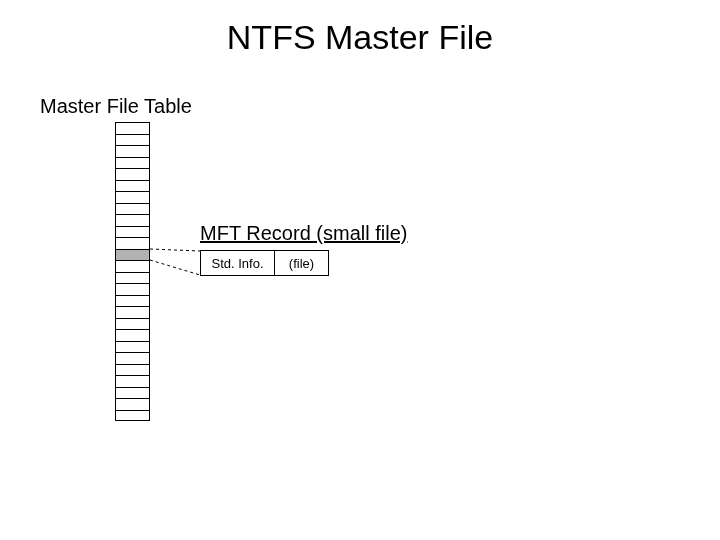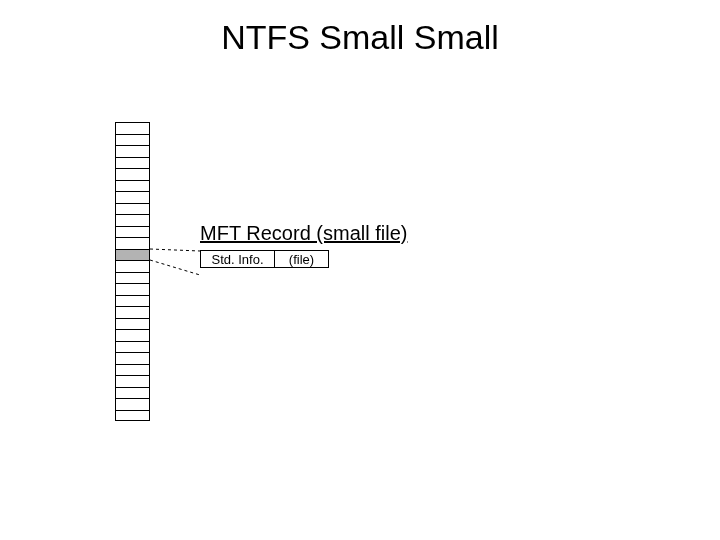--- a/index.html
+++ b/index.html
@@ -5,35 +5,36 @@
   * { box-sizing: border-box; margin: 0; padding: 0; }
   html, body { width: 720px; height: 540px; background: #fff; font-family: "Segoe UI", "Myriad Pro", Arial, sans-serif; color: #000; }
   .slide { position: relative; width: 720px; height: 540px; }
   .title { position: absolute; top: 18px; left: 0; width: 100%; text-align: center; font-size: 34px; font-weight: 400; }
   .mft-label { position: absolute; top: 95px; left: 40px; font-size: 20px; }
   .mft-stack { position: absolute; top: 122px; left: 115px; width: 35px; }
   .mft-row { width: 35px; height: 11.5px; border: 1px solid #000; border-bottom: none; background: #fff; }
   .mft-row:last-child { border-bottom: 1px solid #000; }
   .mft-row.sel { background: #b3b3b3; }
   .rec-label { position: absolute; top: 222px; left: 200px; font-size: 20px; text-decoration: underline; }
-  .record { position: absolute; top: 250px; left: 200px; display: flex; height: 18px; }
+  .record { position: absolute; top: 250px; left: 200px; display: flex; height: 26px; }
   .cell { display: flex; align-items: center; justify-content: center; border: 1px solid #000; font-size: 13px; background: #fff; margin-left: -1px; }
   .cell:first-child { margin-left: 0; }
   .c-std  { width: 75px; }
   .c-name { width: 90px; }
   .c-data { width: 175px; }
   .c-free { width: 55px; }
   .connectors { position: absolute; top: 0; left: 0; pointer-events: none; }
 </style>
 </head>
 <body>
 <div class="slide">
 
-  <div class="title">NTFS Small Small</div>
+  <div class="title">NTFS Master File</div>
 
+  <div class="mft-label">Master File Table</div>
 
   <div class="mft-stack" id="mft-stack">
       <div class="mft-row"></div>
       <div class="mft-row"></div>
       <div class="mft-row"></div>
       <div class="mft-row"></div>
       <div class="mft-row"></div>
       <div class="mft-row"></div>
       <div class="mft-row"></div>
       <div class="mft-row"></div>

